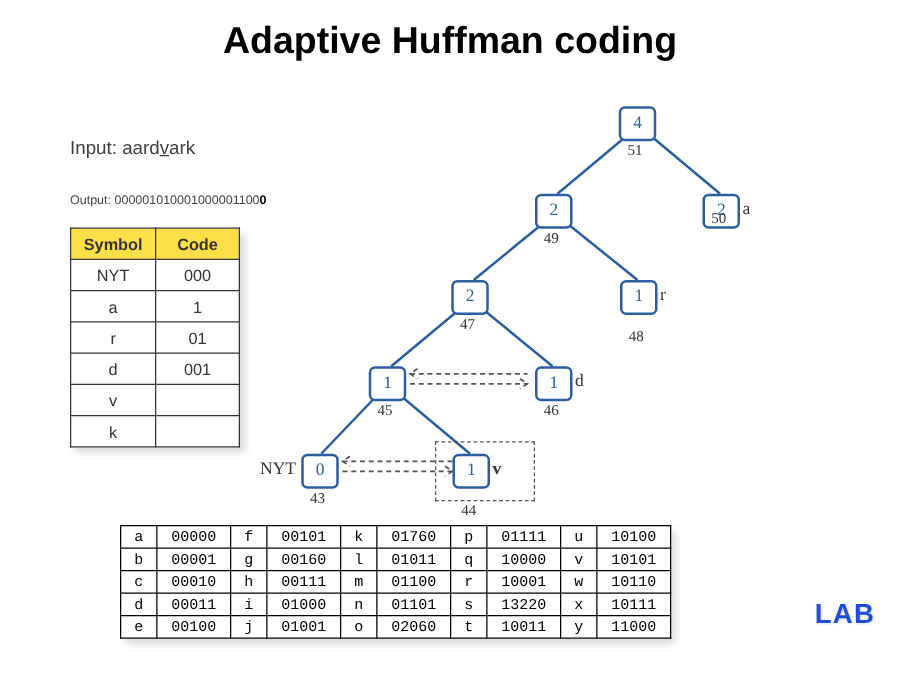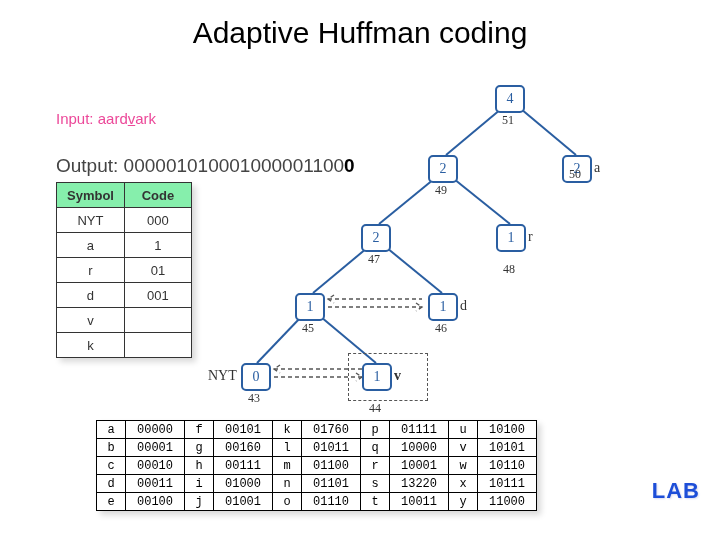--- a/index.html
+++ b/index.html
@@ -8,36 +8,36 @@
     font-family: Arial, Helvetica, sans-serif;
     width: 720px;
     height: 540px;
     background: #fff;
     position: relative;
     overflow: hidden;
   }
   .title {
     text-align: center;
     font-size: 30px;
-    font-weight: 400;
+    font-weight: 700;
     margin-top: 16px;
     color: #000;
   }
   .input-label {
     position: absolute;
     left: 56px;
     top: 110px;
     font-size: 15px;
-    color: #ec4899;
+    color: #404040;
   }
   .output-label {
     position: absolute;
     left: 56px;
     top: 155px;
-    font-size: 19px;
+    font-size: 10px;
     color: #444;
   }
   .output-label .bold-tail { font-weight: 700; color: #000; }
   
   .symtable {
     position: absolute;
     left: 56px;
     top: 182px;
     border-collapse: collapse;
     font-size: 13px;
@@ -45,21 +45,21 @@
     background: #fff;
     box-shadow: 4px 4px 6px rgba(0,0,0,0.15);
   }
   .symtable th, .symtable td {
     border: 1px solid #333;
     padding: 3px 10px;
     text-align: center;
     min-width: 46px;
     height: 18px;
   }
-  .symtable th { background: #86efac; font-weight: 700; }
+  .symtable th { background: #fde047; font-weight: 700; }
   
   .tree {
     position: absolute;
     left: 230px;
     top: 75px;
     width: 420px;
     height: 340px;
   }
   .node {
     position: absolute;
@@ -296,21 +296,21 @@
           <td class="code">13220</td>
       <td class="sym">x</td>
           <td class="code">10111</td>
     </tr>
     <tr>
       <td class="sym">e</td>
           <td class="code">00100</td>
       <td class="sym">j</td>
           <td class="code">01001</td>
       <td class="sym">o</td>
-          <td class="code">01110</td>
+          <td class="code">02060</td>
       <td class="sym">t</td>
           <td class="code">10011</td>
       <td class="sym">y</td>
           <td class="code">11000</td>
     </tr>
   </tbody>
     </table>
 </div>
 
 <div class="lab">LAB</div>

